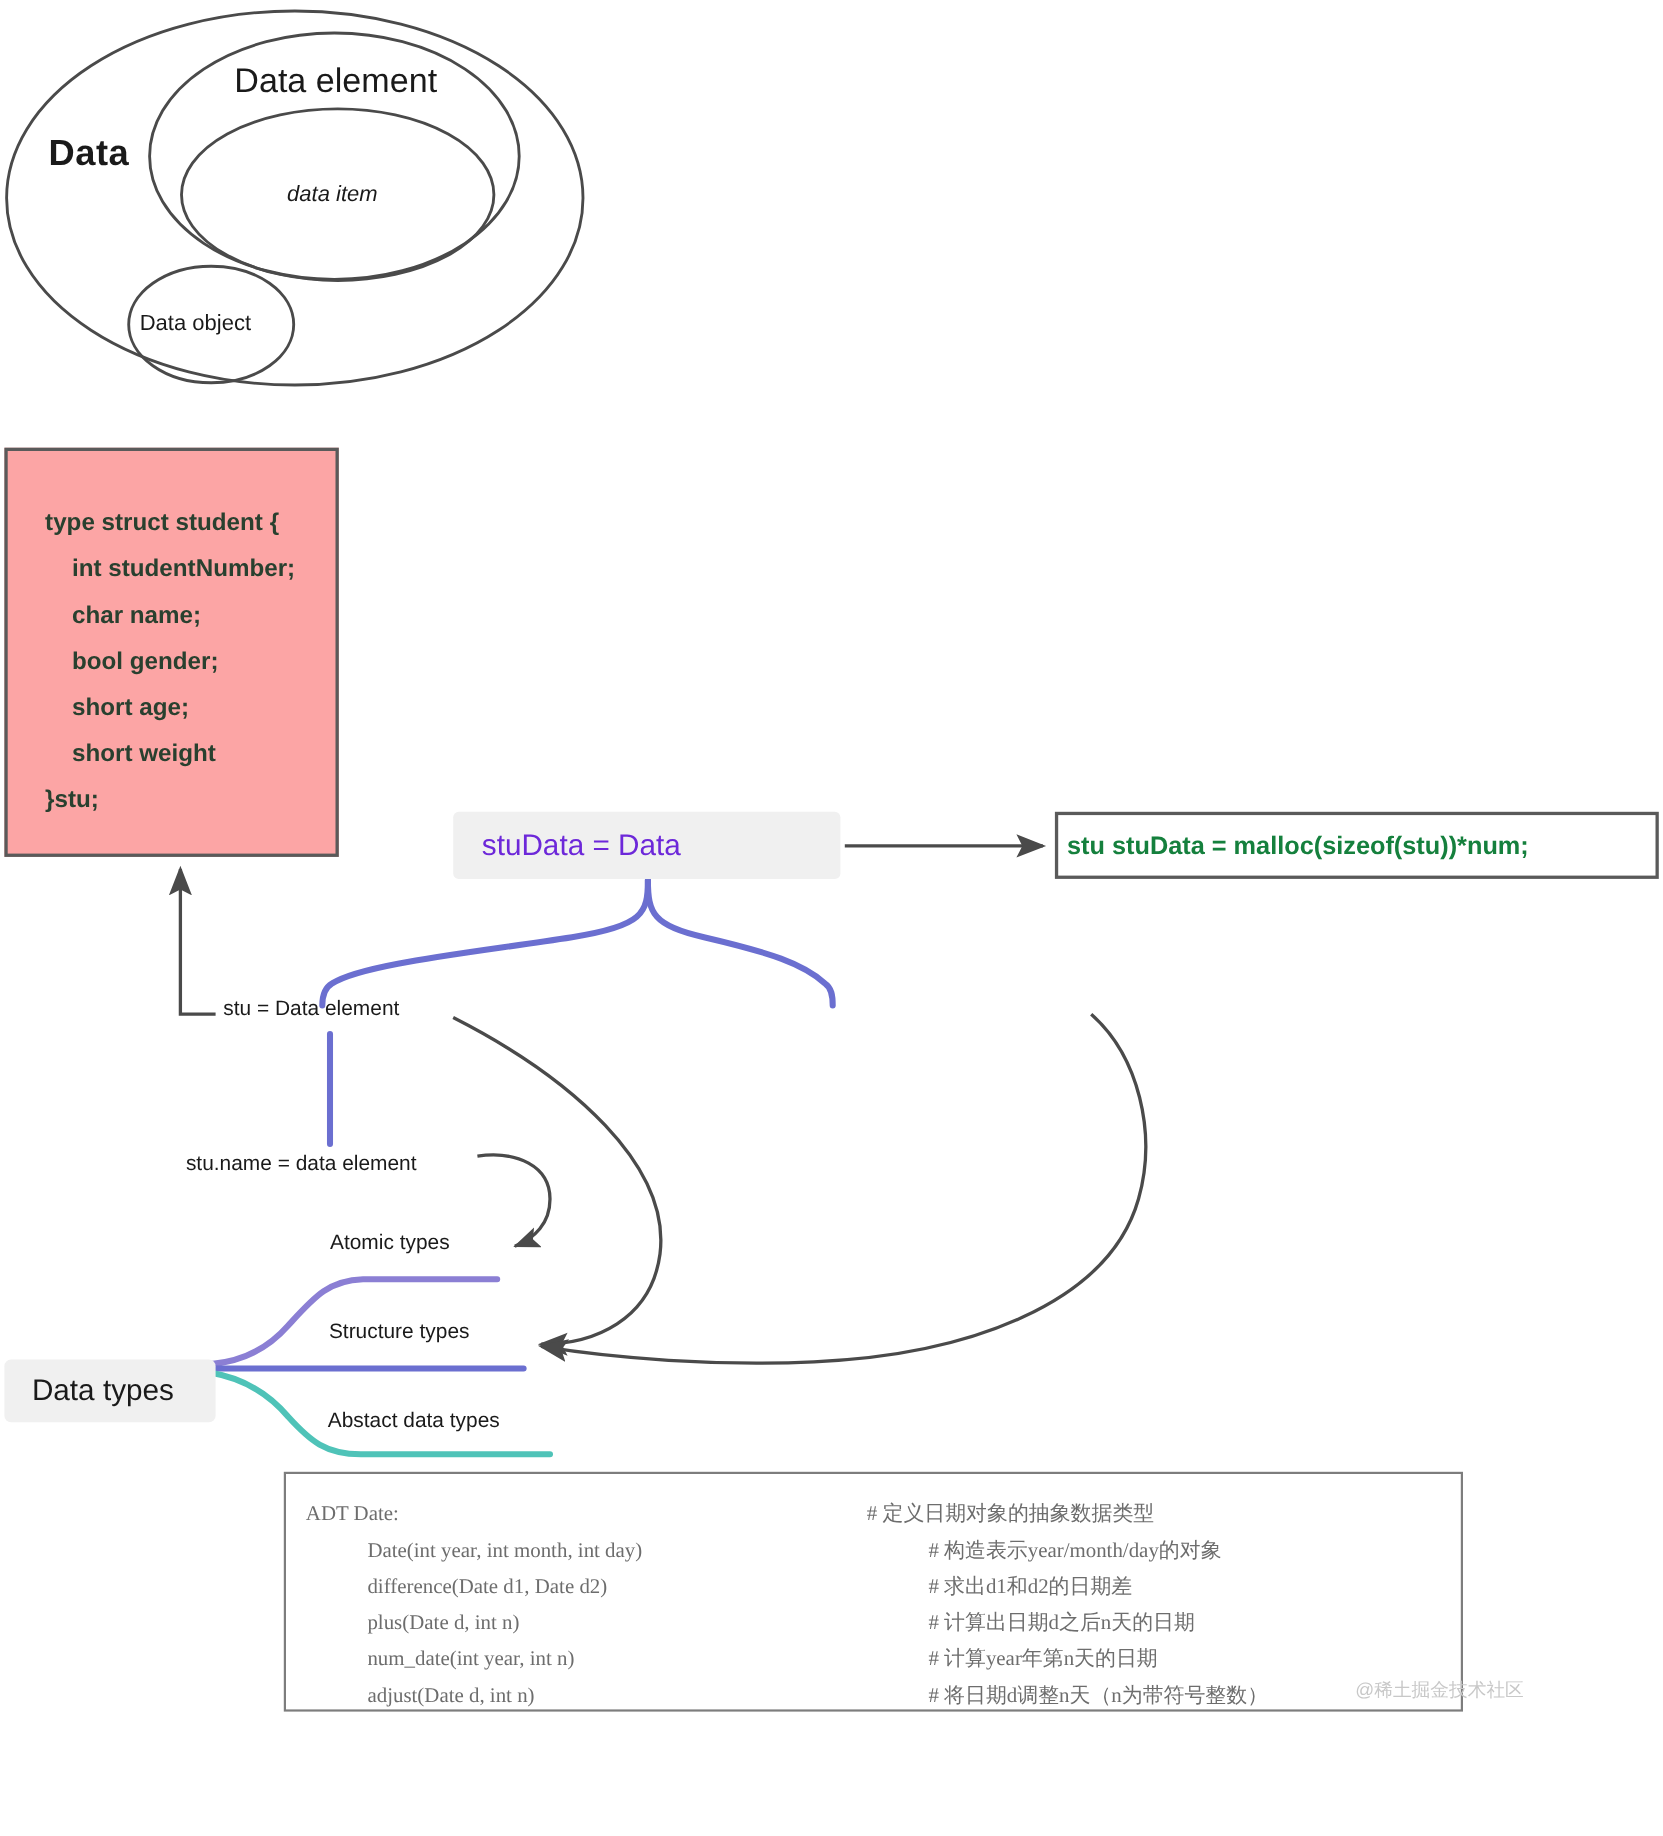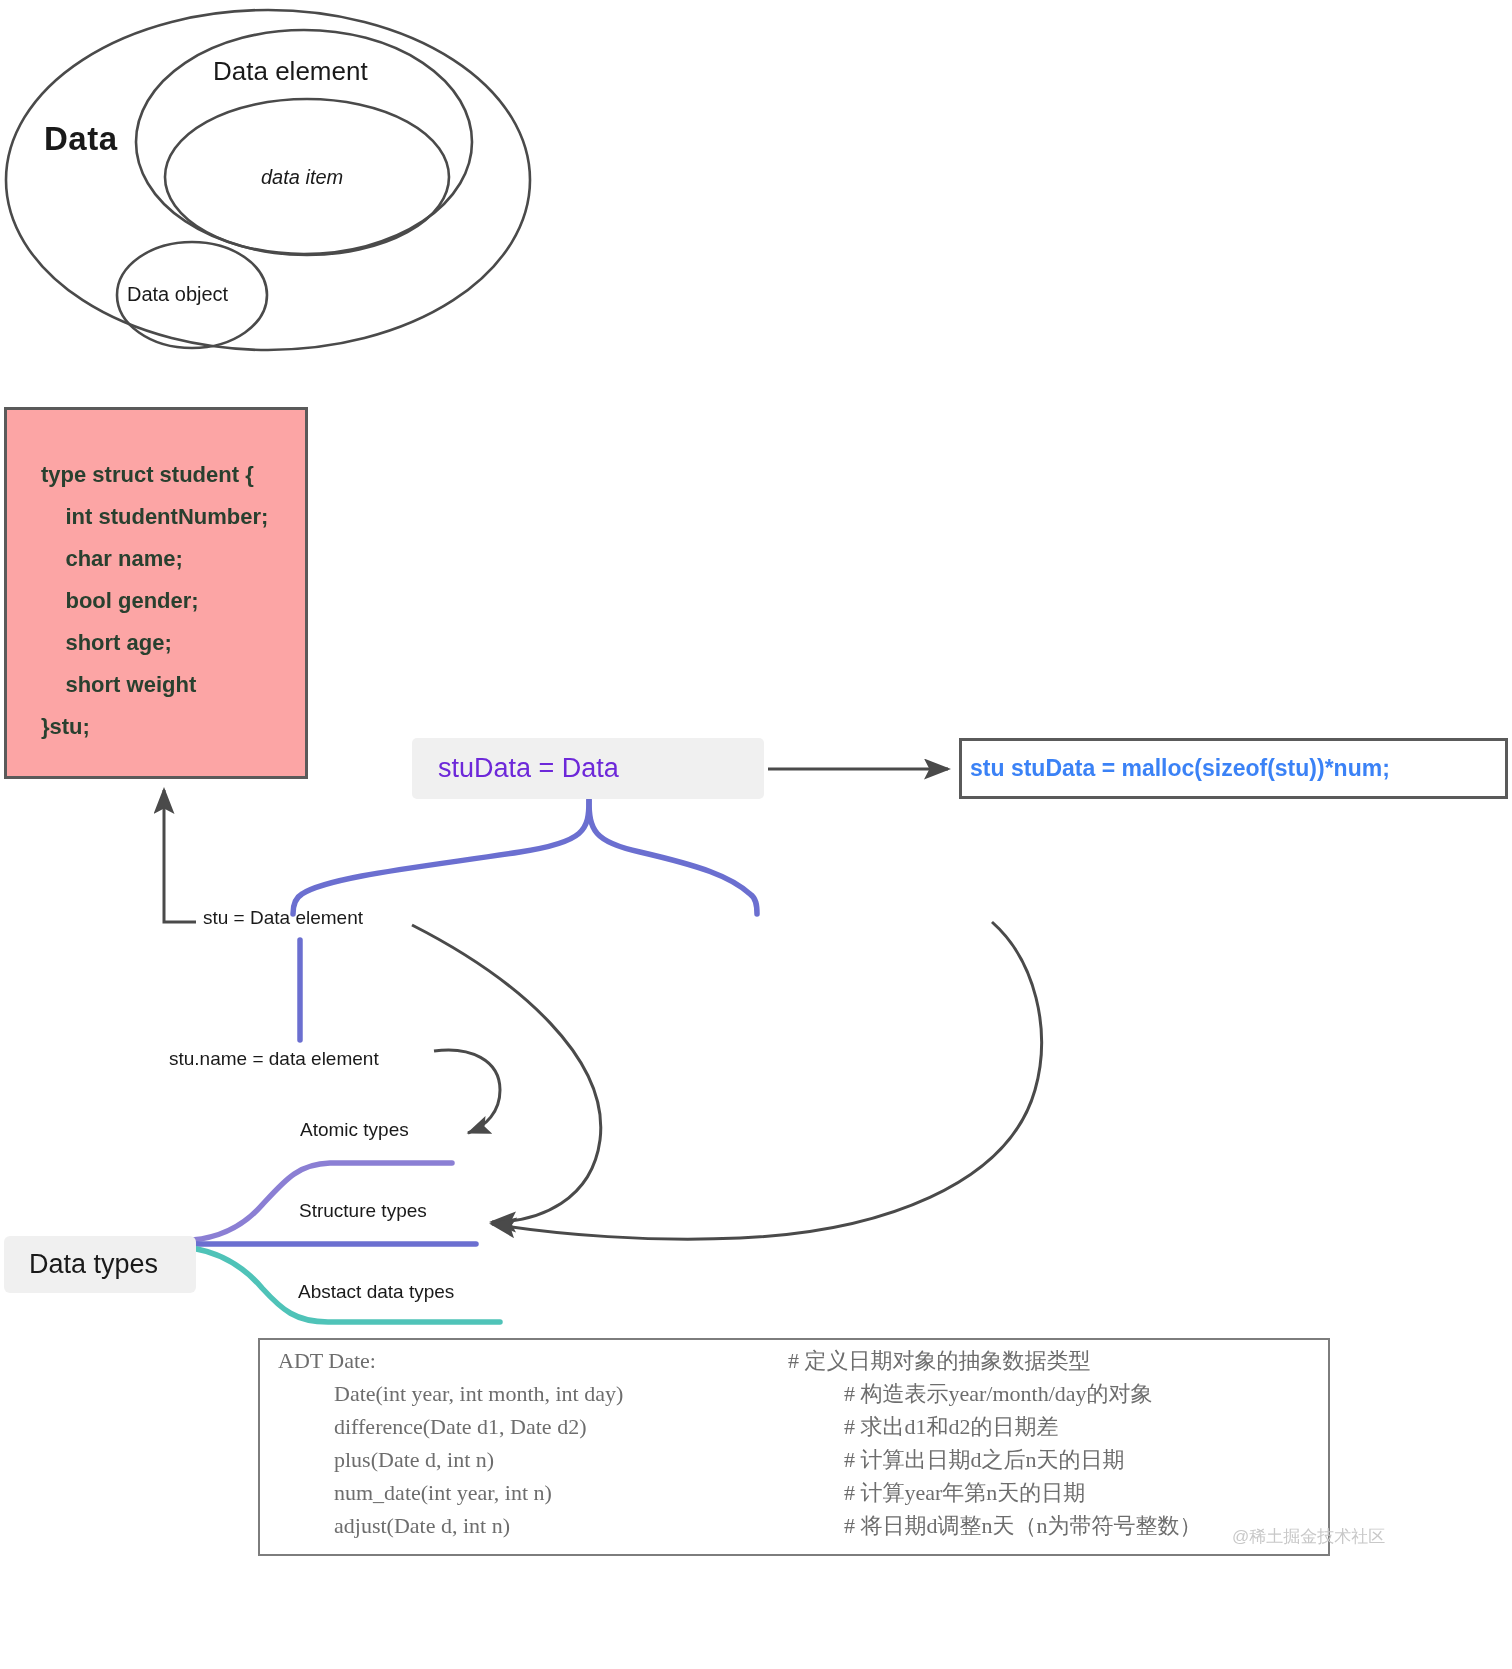--- a/index.html
+++ b/index.html
@@ -38,21 +38,21 @@
     white-space: nowrap;
   }
   #venn-data-label {
     left: 44px; top: 120px;
     font-size: 33px;
     font-weight: bold;
     letter-spacing: 0.5px;
   }
   #venn-element-label {
     left: 213px; top: 56px;
-    font-size: 26px;
+    font-size: 31px;
   }
   #venn-item-label {
     left: 261px; top: 166px;
     font-size: 20px;
     font-style: italic;
   }
   #venn-object-label {
     left: 127px; top: 283px;
     font-size: 20px;
   }
@@ -99,21 +99,21 @@
     border: 3px solid #5a5a5a;
     background: #ffffff;
     box-sizing: border-box;
     display: flex;
     align-items: center;
   }
   #malloc-label {
     padding-left: 8px;
     font-size: 23px;
     font-weight: bold;
-    color: #3b82f6;
+    color: #15803d;
     white-space: nowrap;
   }
 
   
   .mid-label {
     position: absolute;
     font-size: 19px;
     color: #1a1a1a;
     white-space: nowrap;
     pointer-events: auto;
@@ -143,23 +143,23 @@
 
   
   #adt-box {
     left: 258px; top: 1338px;
     width: 1072px; height: 218px;
     border: 2px solid #7d7d7d;
     background: #ffffff;
     box-sizing: border-box;
   }
   #adt-grid {
-    padding: 4px 0 0 18px;
+    padding: 20px 0 0 18px;
     font-family: "Liberation Serif", serif;
-    font-size: 22px;
+    font-size: 19px;
     color: #6d6d6d;
     line-height: 33px;
   }
   .adt-row {
     display: flex;
   }
   .adt-sig {
     width: 510px;
     white-space: pre;
   }

